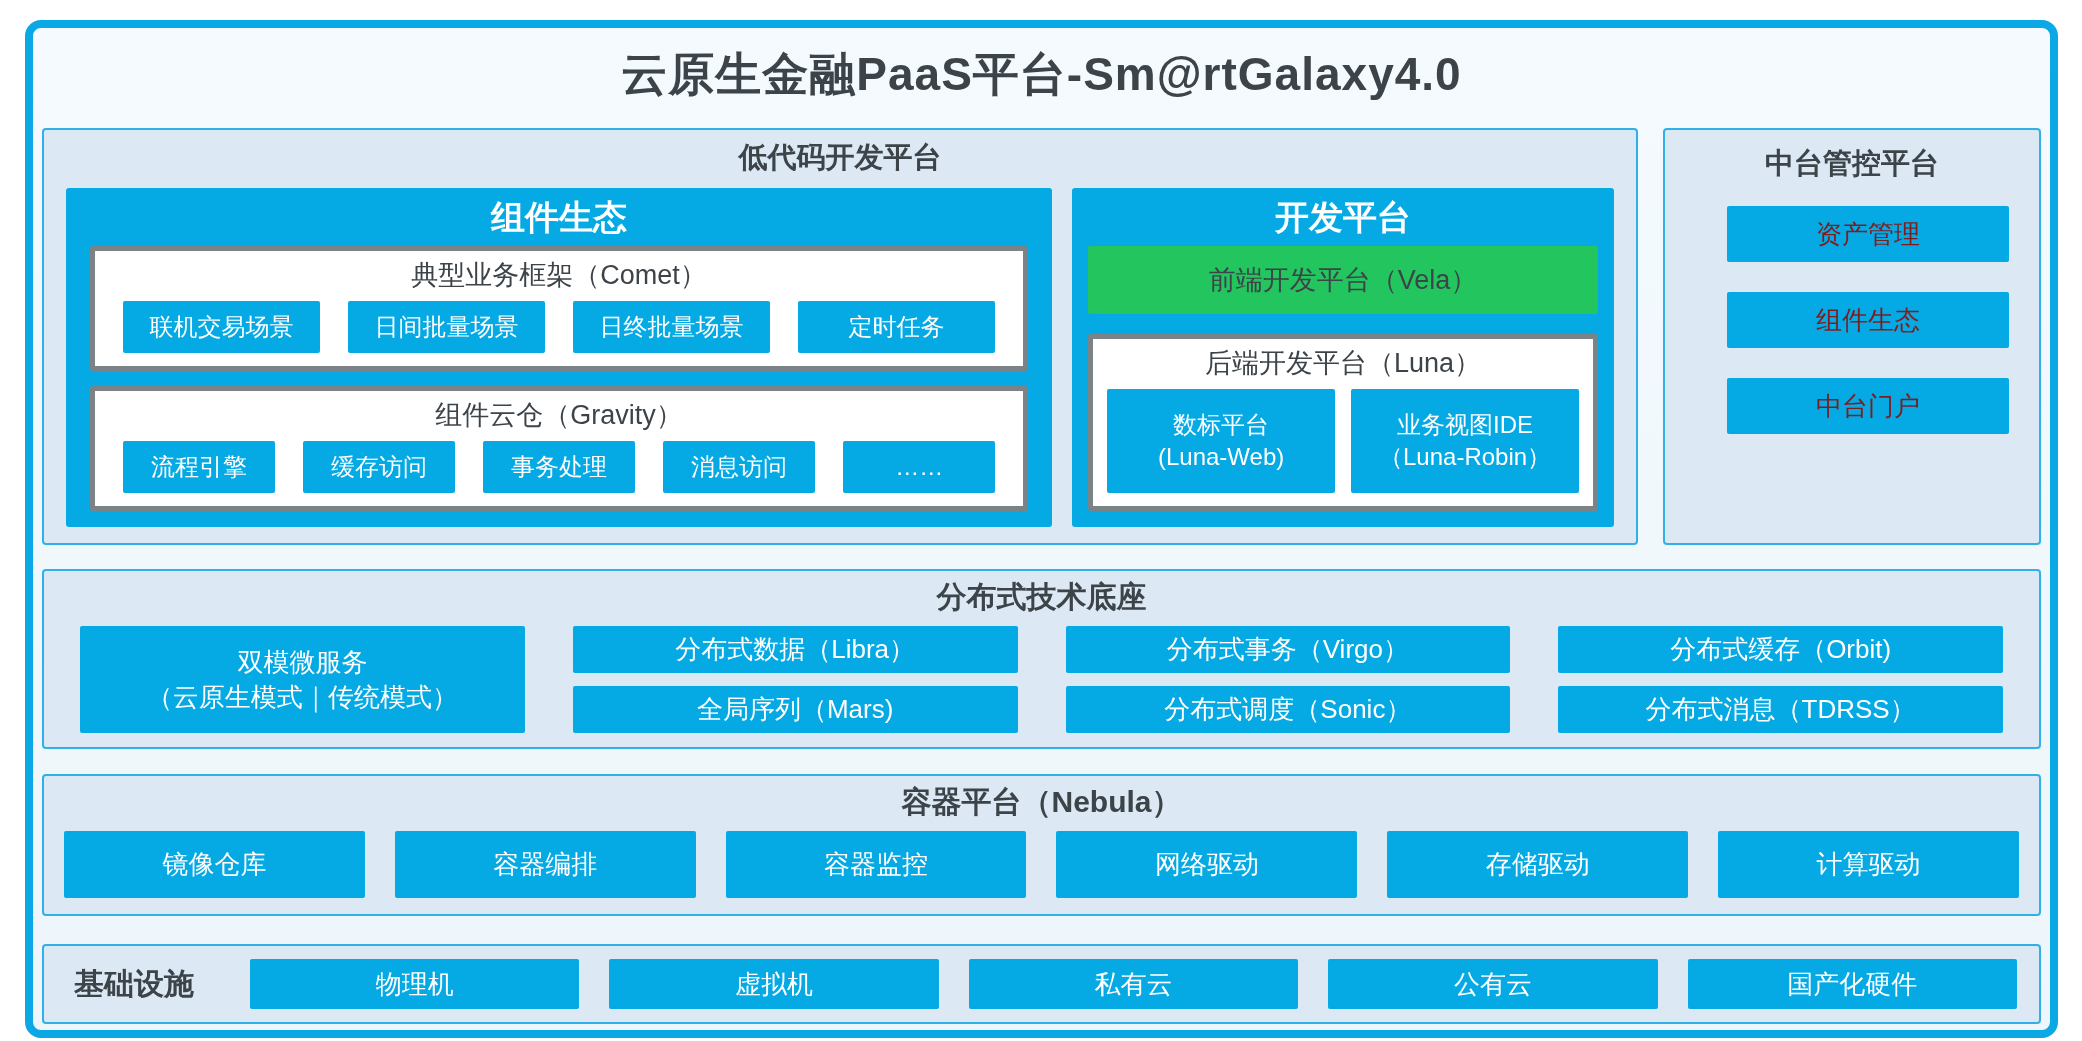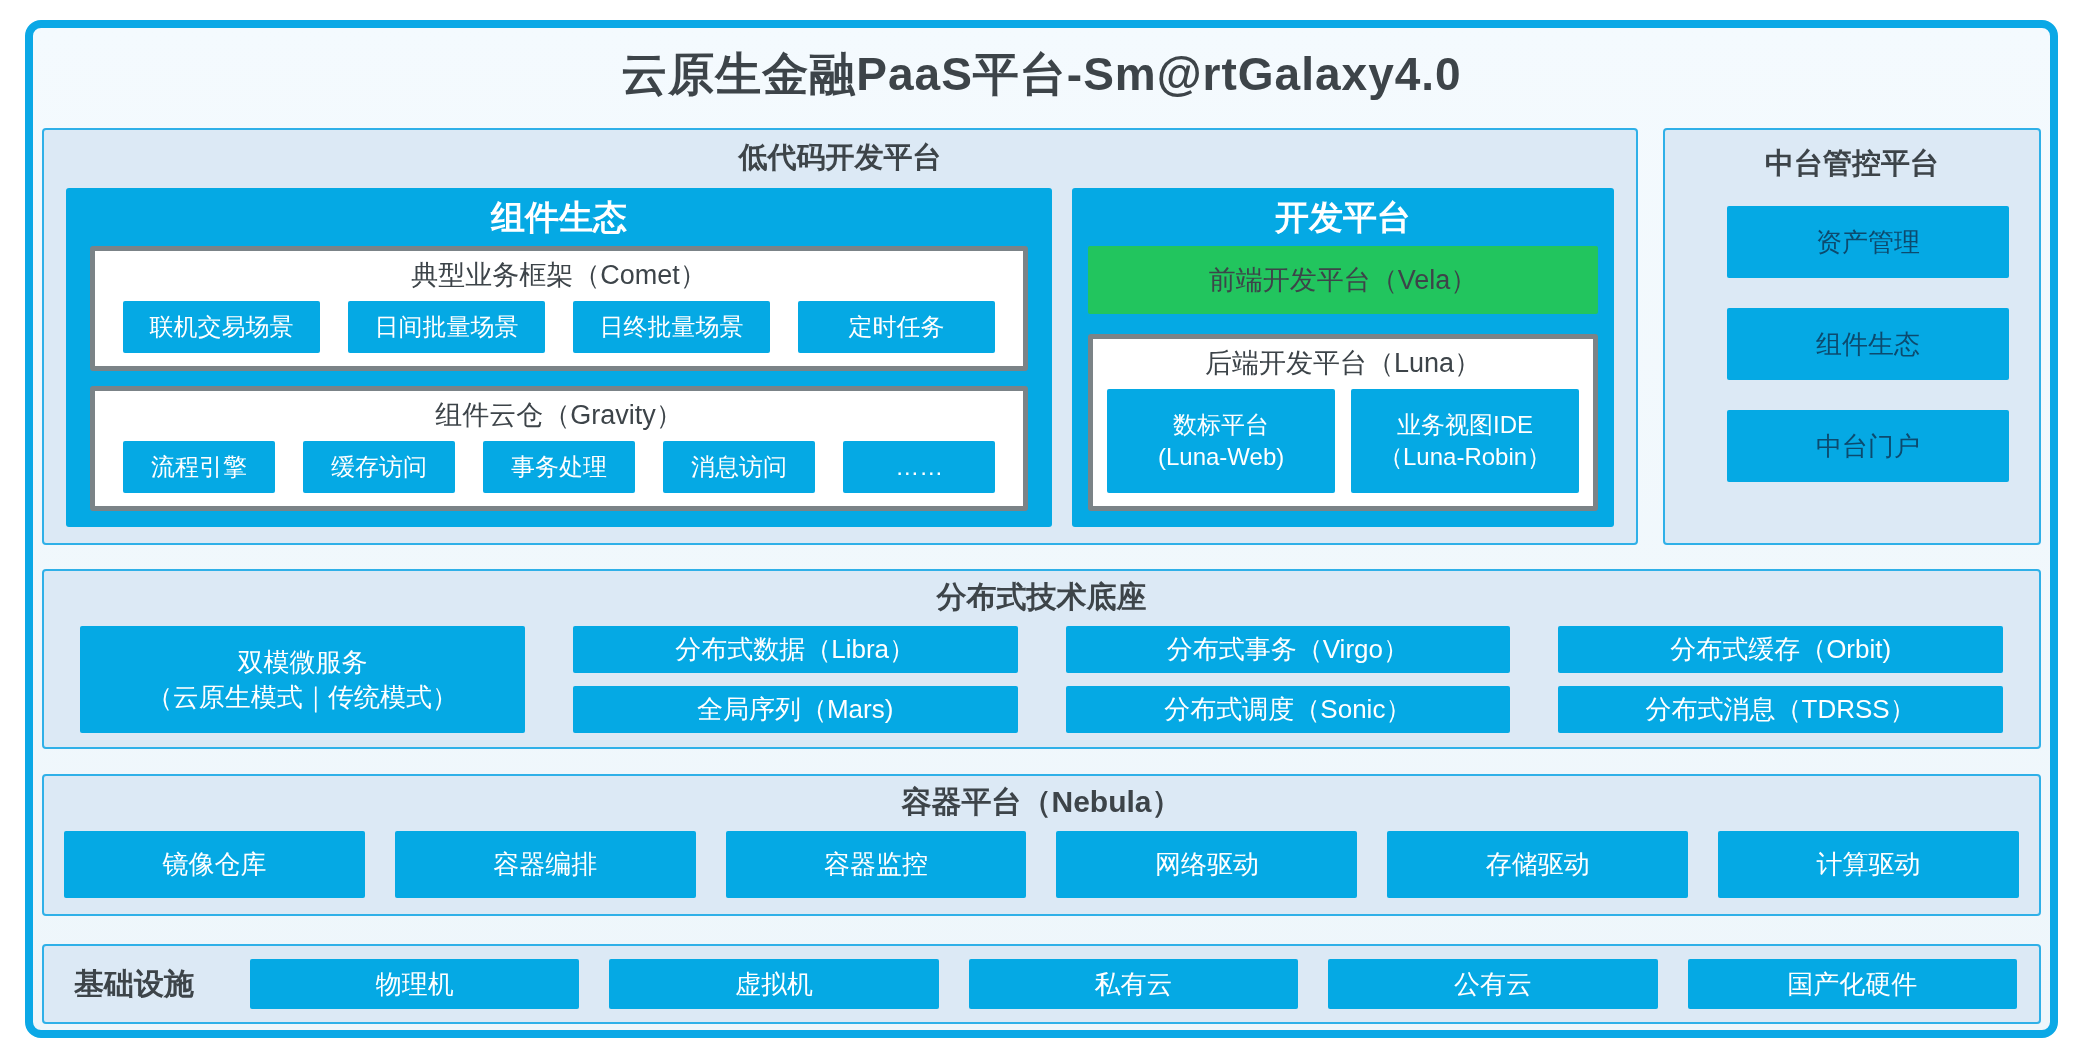--- a/index.html
+++ b/index.html
@@ -58,21 +58,21 @@
   .vela-box{
     background:#22c55e;height:68px;display:flex;align-items:center;justify-content:center;
     font-size:27px;color:var(--dark-text,#3d4449);margin-top:4px;border-radius:2px;
   }
   .luna-box{margin-top:20px;flex:1;padding:5px 14px 13px;}
   .luna-box .btn-row{gap:16px;}
   .blk-2line{flex-direction:column;line-height:32px;font-size:24px;}
   .mid-panel{width:378px;display:flex;flex-direction:column;padding:12px 30px 16px;}
   .mid-btns{margin-top:22px;display:flex;flex-direction:column;gap:30px;}
   .mid-btn{
-    height:72px;background:var(--accent-blue,#05a9e4);color:#0c4a6e;font-size:26px;
+    height:56px;background:var(--accent-blue,#05a9e4);color:#7f1d1d;font-size:26px;
     display:flex;align-items:center;justify-content:center;border-radius:2px;margin-left:32px;
   }
   .distributed-panel{margin:24px 9px 0;height:180px;padding:6px 36px 14px;box-sizing:border-box;display:flex;flex-direction:column;}
   .panel-heading.lg{font-size:30px;line-height:40px;}
   .dist-grid{display:grid;grid-template-columns:1fr 1fr 1fr 1fr;grid-template-rows:1fr 1fr;gap:13px 48px;flex:1;margin-top:9px;}
   .dual{grid-row:1/3;flex-direction:column;line-height:35px;font-size:26px;}
   .dist-cell{font-size:26px;}
   .container-panel{margin:25px 9px 0;height:142px;padding:6px 20px 16px;box-sizing:border-box;display:flex;flex-direction:column;}
   .btn-row6{display:flex;gap:30px;margin-top:9px;flex:1;}
   .btn-row6 .blk{font-size:26px;}

